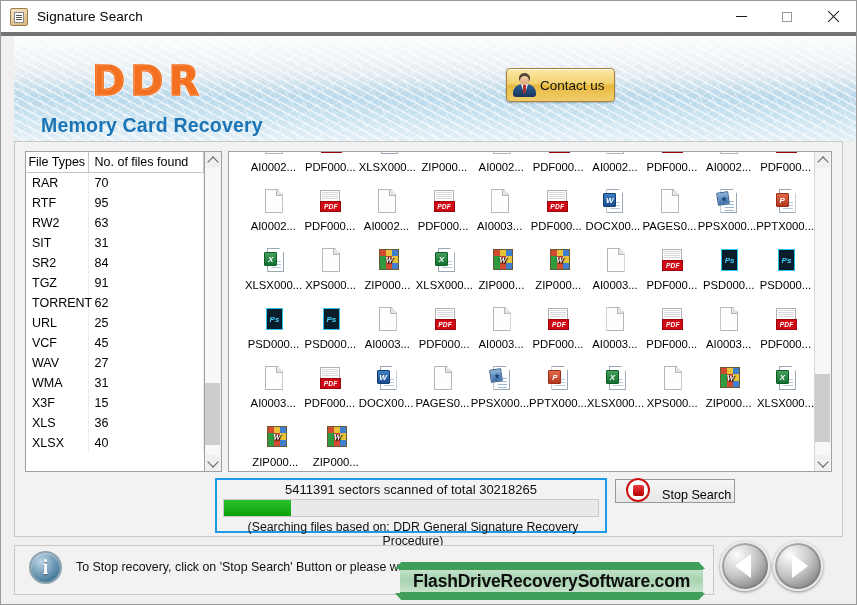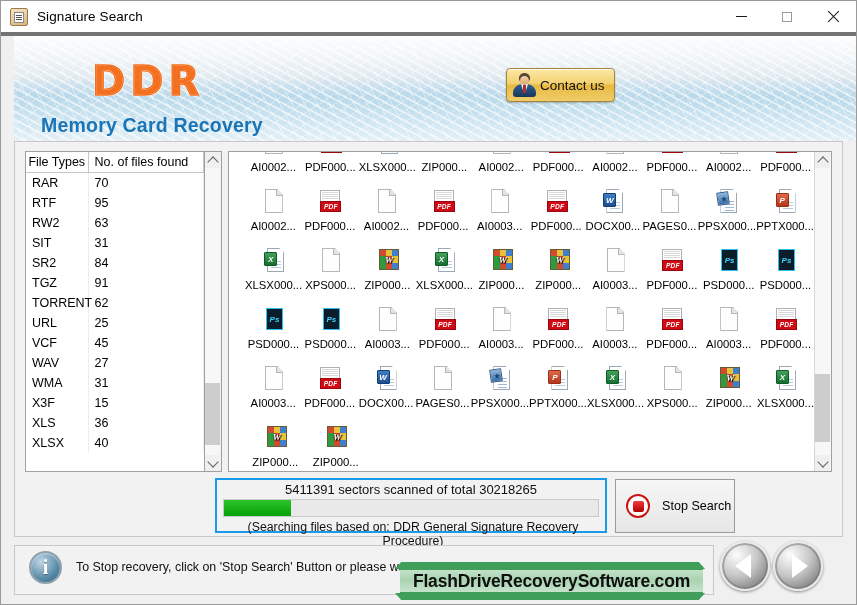--- a/index.html
+++ b/index.html
@@ -194,23 +194,23 @@
        background:#f2f2f2;border:2px solid #1a9ae8;box-sizing:border-box;}
   .prog-title{text-align:center;font-size:13px;color:#111;margin-top:2px;}
   .prog-bar{margin:2px 6px 0 6px;height:18px;background:#e9e9e9;border:1px solid #c9c9c9;
        box-sizing:border-box;position:relative;overflow:hidden;}
   .prog-fill{position:absolute;left:0;top:0;bottom:0;
        background:linear-gradient(180deg,#2dc22d,#06a206);}
   .prog-sub{text-align:center;font-size:12.3px;color:#111;margin-top:3px;}
   .prog-sub-left{padding-left:4px;}
 
   
-  .stopbtn{position:absolute;left:600px;top:337px;width:120px;height:54px;
+  .stopbtn{position:absolute;left:600px;top:337px;width:120px;height:24px;
        background:linear-gradient(180deg,#f6f6f6,#e6e6e6);border:1px solid #9a9a9a;
-       box-sizing:border-box;display:flex;align-items:center;cursor:pointer;}
+       box-sizing:border-box;display:flex;align-items:flex-end;cursor:pointer;}
   .stop-ic{width:24px;height:24px;margin-left:10px;border:2.4px solid #cc1111;border-radius:50%;
        background:#fff;display:flex;align-items:center;justify-content:center;box-sizing:border-box;}
   .stop-ic i{display:block;width:11px;height:11px;background:linear-gradient(180deg,#ee3b3b,#b20000);
        border-radius:2px;}
   .stop-lbl{font-size:12.6px;color:#000;margin-left:12px;}
 
   
   .infobar{position:absolute;left:13px;top:404px;width:700px;height:50px;
        background:#f2f2f2;border:1px solid #c8c8c8;box-sizing:border-box;display:flex;align-items:flex-start;}
   .info-ic{width:33px;height:33px;border-radius:50%;margin:5px 0 0 14px;

